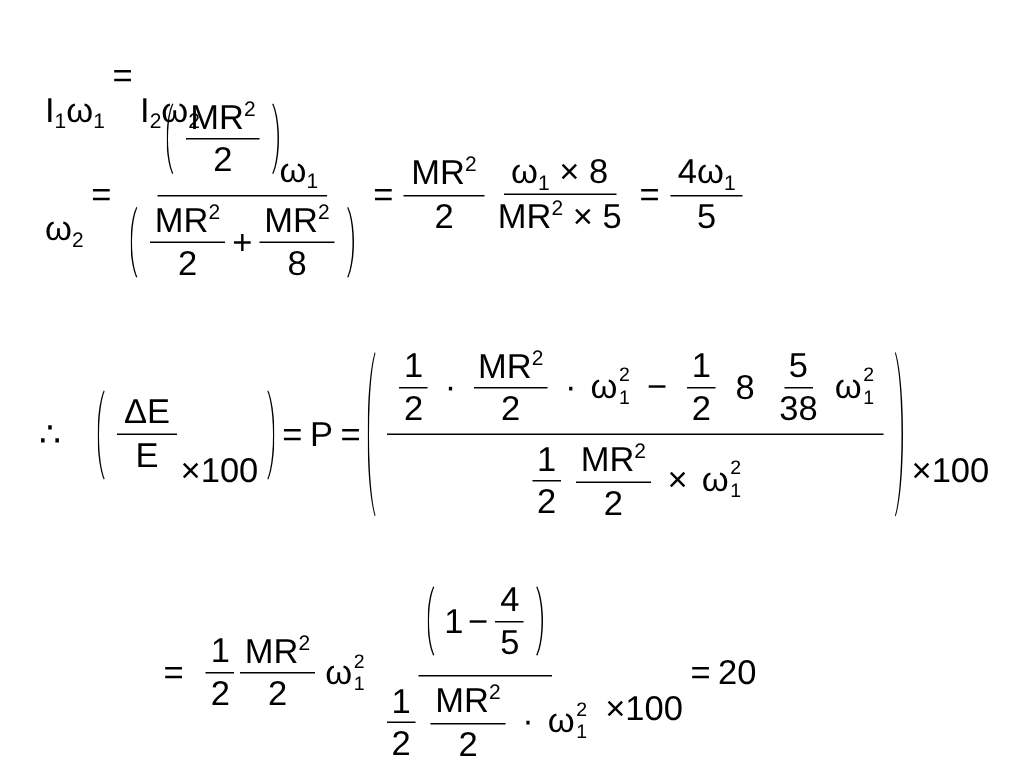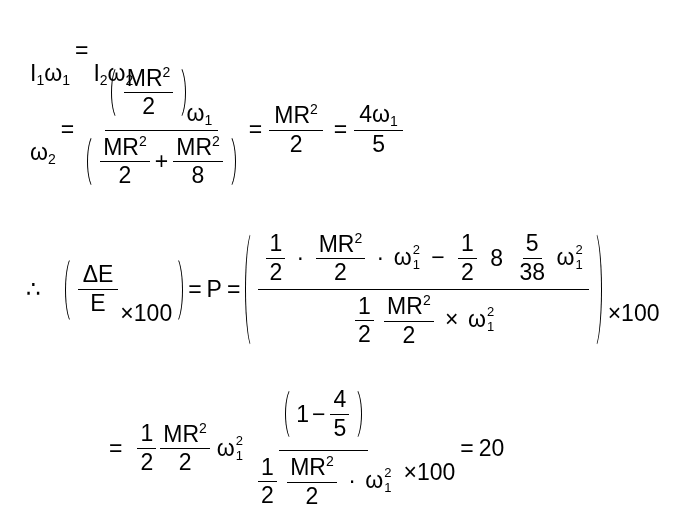--- a/index.html
+++ b/index.html
@@ -150,20 +150,22 @@
     </span>
   </span>
 
   <span class="op">=</span>
 
   <span class="frac">
     <span class="num"><span>MR</span><span class="sup">2</span></span>
     <span class="den">2</span>
   </span>
   <span class="frac">
+    <span class="num"><span>ω</span><span class="sub">1</span> <span>×</span> <span>8</span></span>
+    <span class="den"><span>MR</span><span class="sup">2</span> <span>×</span> <span>5</span></span>
   </span>
 
   <span class="op">=</span>
 
   <span class="frac">
     <span class="num"><span>4</span><span>ω</span><span class="sub">1</span></span>
     <span class="den">5</span>
   </span>
 </div>
 

